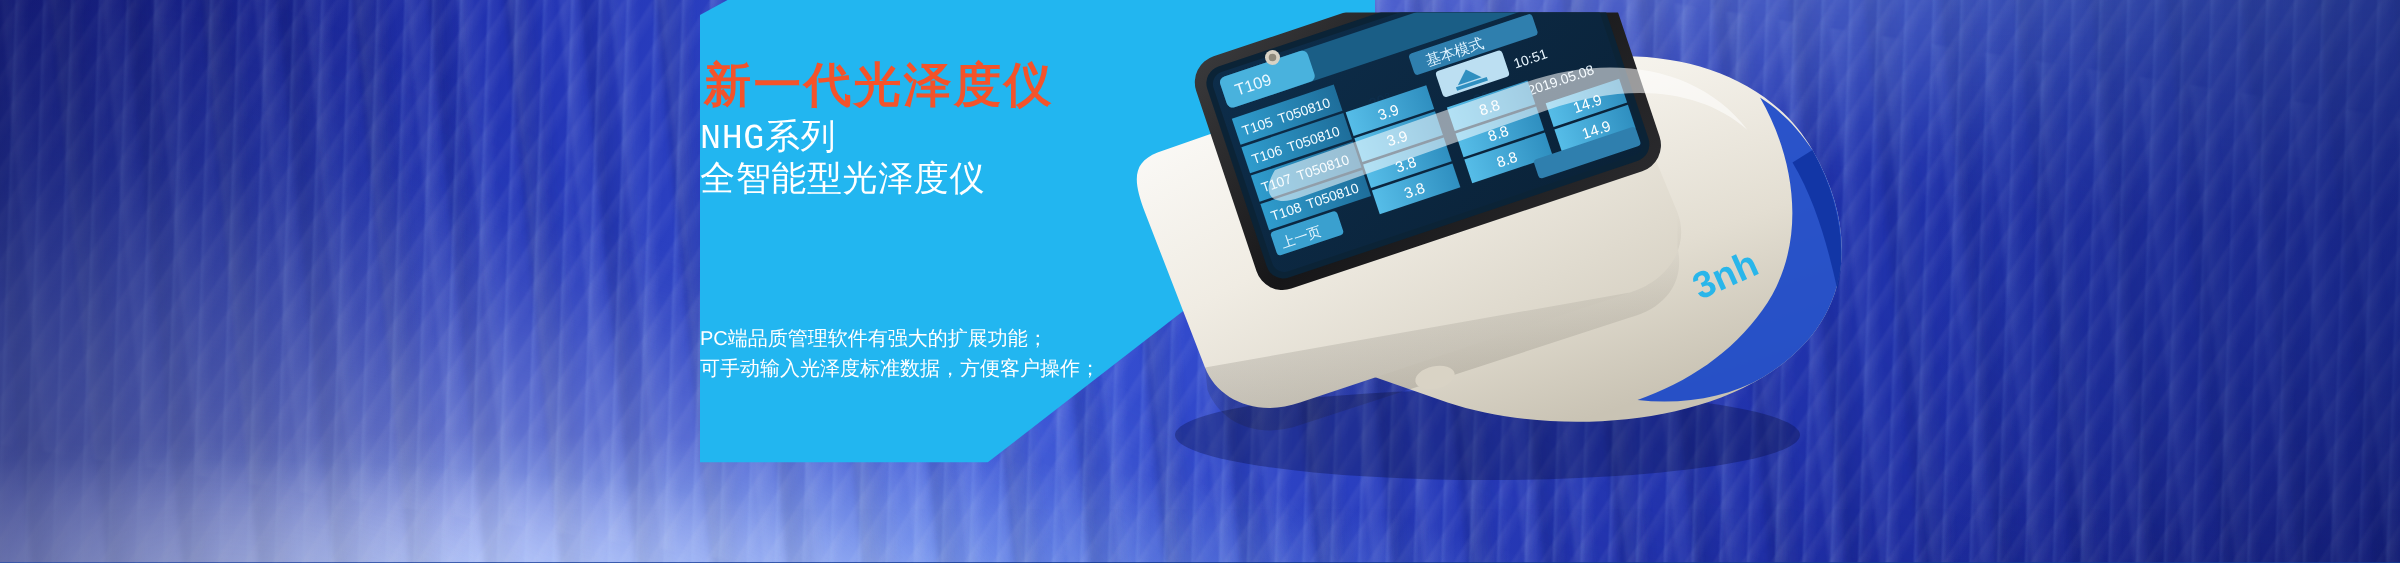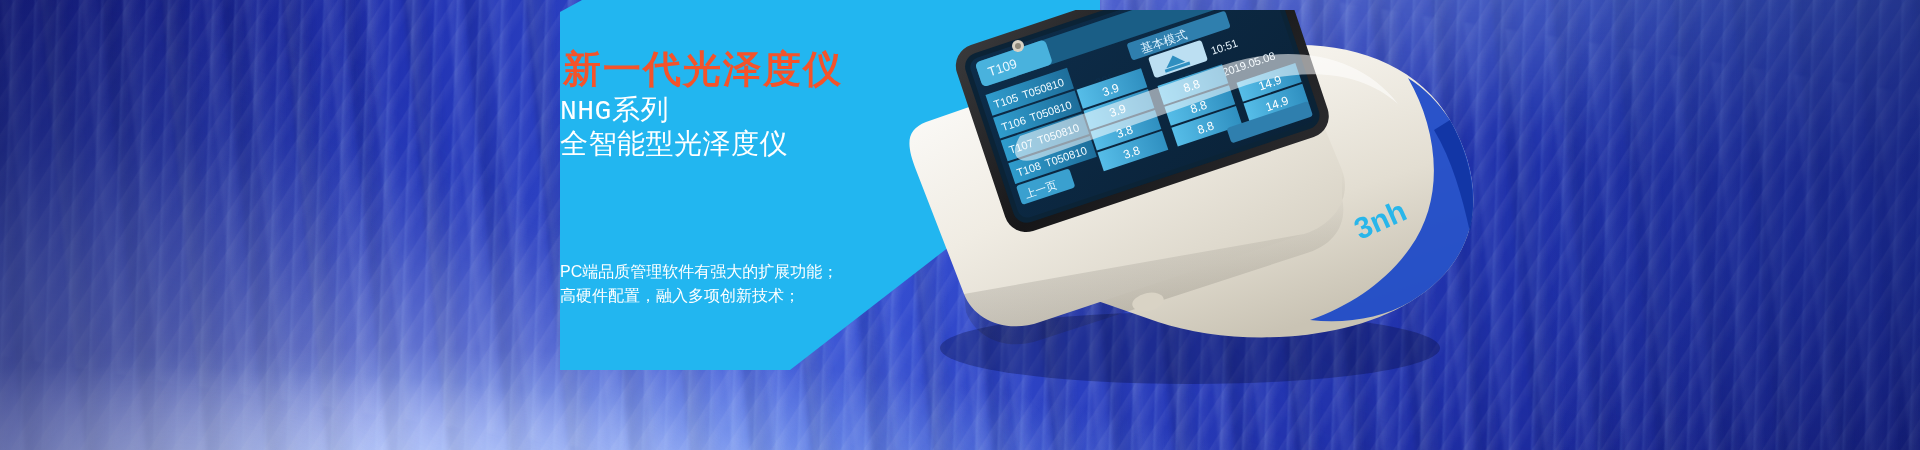--- a/index.html
+++ b/index.html
@@ -157,21 +157,21 @@
 
     <div class="headline">新一代光泽度仪</div>
 
     <div class="sublist">
       <div>NHG系列</div>
       <div>全智能型光泽度仪</div>
     </div>
 
     <div class="details">
       <div>PC端品质管理软件有强大的扩展功能；</div>
-      <div>高硬件配置，融入多项创新技术；</div>
+      <div>可手动输入光泽度标准数据，方便客户操作；</div>
     </div>
 
   </div>
 
   <div class="device">
     <svg width="620" height="400" viewBox="0 0 620 400" xmlns="http://www.w3.org/2000/svg">
       <defs>
         <linearGradient id="bodyG" x1="0" y1="0" x2="0.6" y2="1">
           <stop offset="0%" stop-color="#ffffff"></stop>
           <stop offset="35%" stop-color="#f4f1ea"></stop>

